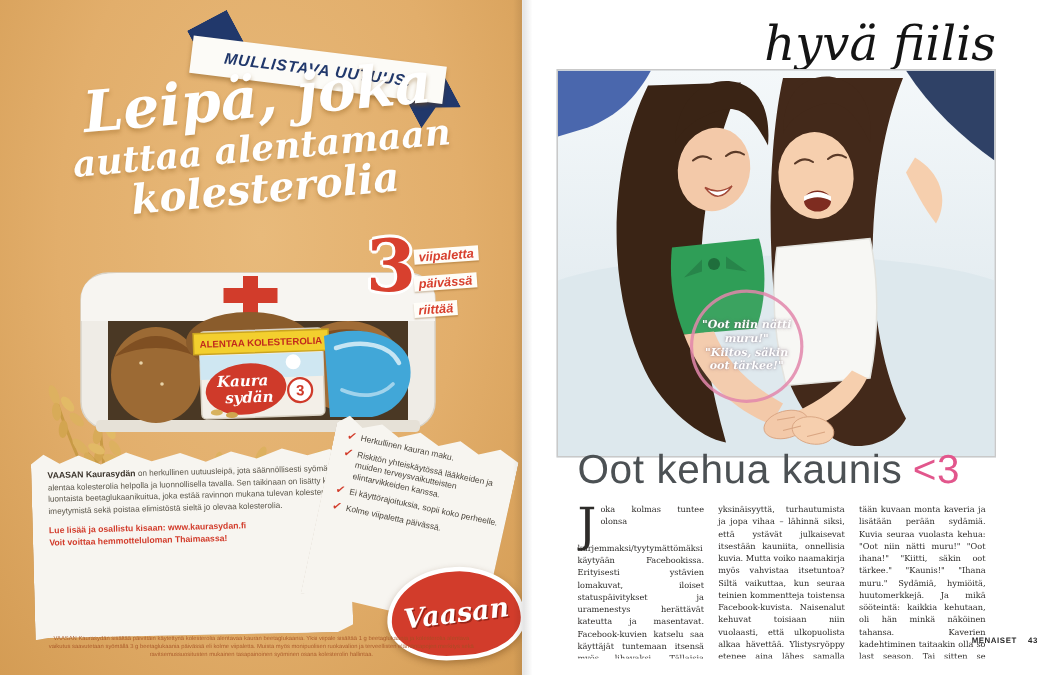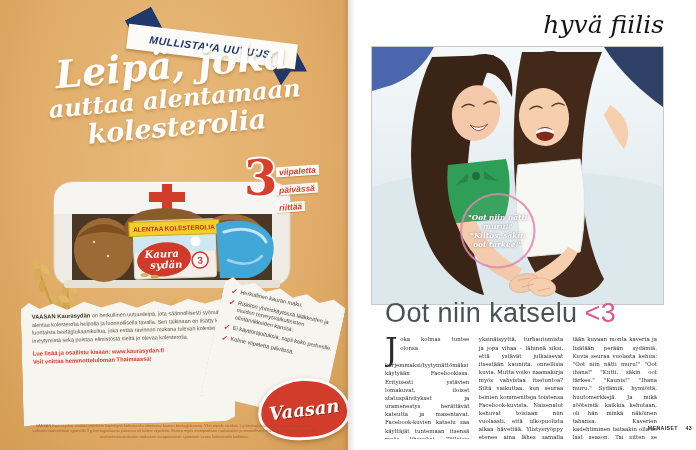--- a/index.html
+++ b/index.html
@@ -53,21 +53,21 @@
                     font-size:18px;transform:rotate(-4deg);text-shadow:1px 1px 0 rgba(110,20,10,.6);}
   .fineprint{position:absolute;left:28px;top:424px;width:292px;height:24px;overflow:hidden;}
   .fineprint .shrink{transform:scale(.65);transform-origin:0 0;width:450px;
                      font-size:6px;line-height:1.3;color:#a34f22;text-align:center;opacity:.85;}
   
   .page-right{position:absolute;left:348px;top:0;width:348px;height:450px;background:#fff;
               border-right:1px solid #e3e3e3;}
   .spine{position:absolute;left:342px;top:0;width:13px;height:450px;
          background:linear-gradient(to right,rgba(0,0,0,0),rgba(0,0,0,.10) 55%,rgba(0,0,0,0));pointer-events:none;}
   .section-title{position:absolute;right:32px;top:10px;font-family:"DejaVu Serif",serif;
-                 font-style:italic;font-size:25px;color:#141414;}
+                 font-style:italic;font-size:32px;color:#141414;}
   .photo{position:absolute;left:23px;top:46px;width:291px;height:257px;border:1px solid #c9c9c9;
          overflow:hidden;background:#e8eff3;}
   .quote-circle{position:absolute;left:88px;top:146px;width:108px;height:108px;transform:scale(.7);
                 transform-origin:0 0;border:3px solid rgba(226,134,170,.85);border-radius:50%;
                 background:rgba(255,255,255,.06);display:flex;flex-direction:column;align-items:center;
                 justify-content:center;text-align:center;padding:6px;box-sizing:border-box;}
   .quote-circle span{color:#fff;font-family:"DejaVu Serif",serif;font-style:italic;font-weight:bold;
                      font-size:10.5px;line-height:1.25;text-shadow:0 0 3px rgba(110,80,100,.8);}
   .art-headline{position:absolute;left:37px;top:298px;font-size:27px;font-weight:400;
                 color:#4c5154;letter-spacing:.4px;}
@@ -266,21 +266,21 @@
           <path d="M146,233 L158,231 M150,240 L162,237 M166,244 L178,241" stroke="#d9a582" stroke-width=".8" fill="none"></path>
         </g>
       </svg>
       
       <div class="quote-circle">
         <span>"Oot niin nätti muru!"</span>
         <span>"Kiitos, säkin oot tärkee!"</span>
       </div>
     </div>
 
-    <div class="art-headline"><span>Oot niin katselu</span><span class="art-heart">&lt;3</span></div>
+    <div class="art-headline"><span>Oot kehua kaunis</span><span class="art-heart">&lt;3</span></div>
 
     <div class="columns">
       <div class="shrink">
         <div class="col"><span class="dropcap">J</span><span>oka kolmas tuntee olonsa kurjemmaksi/tyytymättömäksi käytyään Facebookissa. Erityisesti ystävien lomakuvat, iloiset statuspäivitykset ja uramenestys herättävät kateutta ja masentavat. Facebook-kuvien katselu saa käyttäjät tuntemaan itsensä myös lihavaksi. Tällaisia tutkimuksia julkaistaan jatkuvasti. Pari viikkoa sitten saksalaistutkijat paljastivat, että Facebook ruokkii</span></div>
         <div class="col"><span>yksinäisyyttä, turhautumista ja jopa vihaa – lähinnä siksi, että ystävät julkaisevat itsestään kauniita, onnellisia kuvia. Mutta voiko naamakirja myös vahvistaa itsetuntoa? Siltä vaikuttaa, kun seuraa teinien kommentteja toistensa Facebook-kuvista. Naisenalut kehuvat toisiaan niin vuolaasti, että ulkopuolista alkaa hävettää. Ylistysryöppy etenee aina lähes samalla kaavalla: Ensin ladataan profiili- eli tägä-</span></div>
         <div class="col"><span>tään kuvaan monta kaveria ja lisätään perään sydämiä. Kuvia seuraa vuolasta kehua: "Oot niin nätti muru!" "Oot ihana!" "Kiitti, säkin oot tärkee." "Kaunis!" "Ihana muru." Sydämiä, hymiöitä, huutomerkkejä. Ja mikä sööteintä: kaikkia kehutaan, oli hän minkä näköinen tahansa. Kaverien kadehtiminen taitaakin olla so last season. Tai sitten se kuuluu vain teini-iän ohittaneille. </span></div>
       </div>
     </div>
 
     <div class="art-footer">

